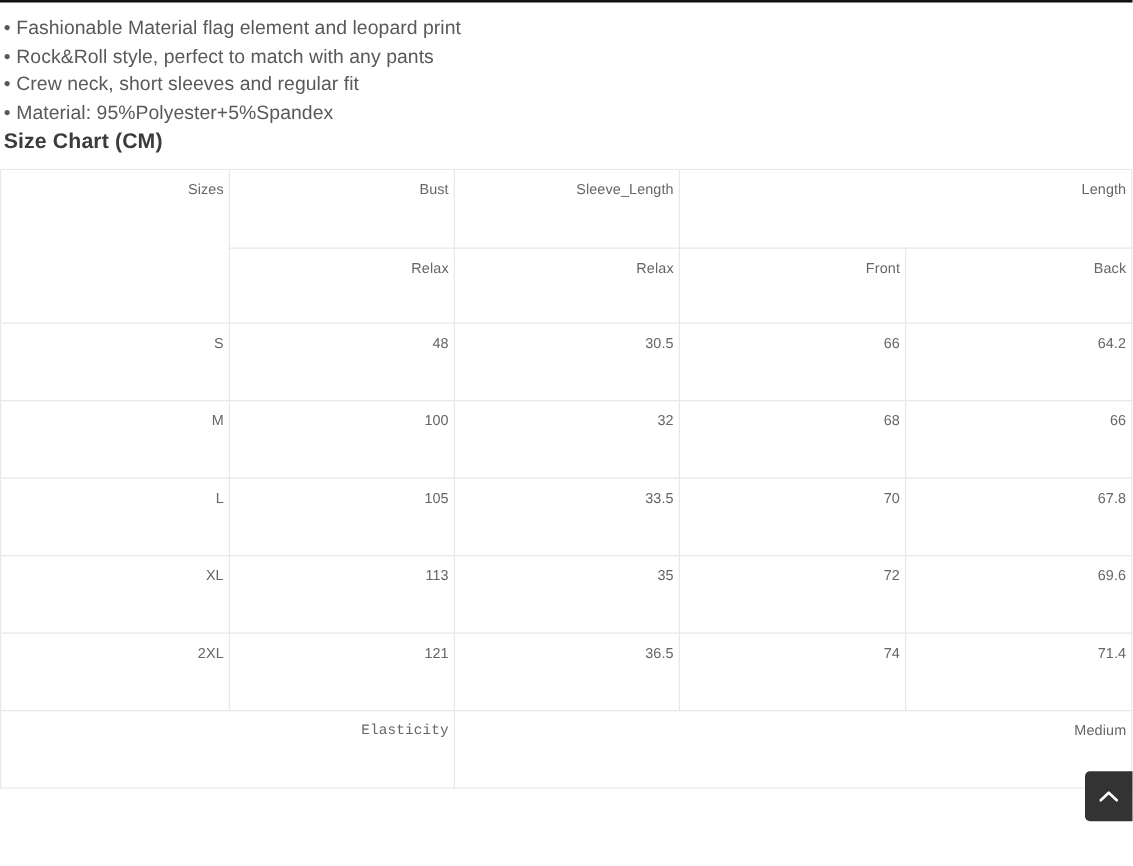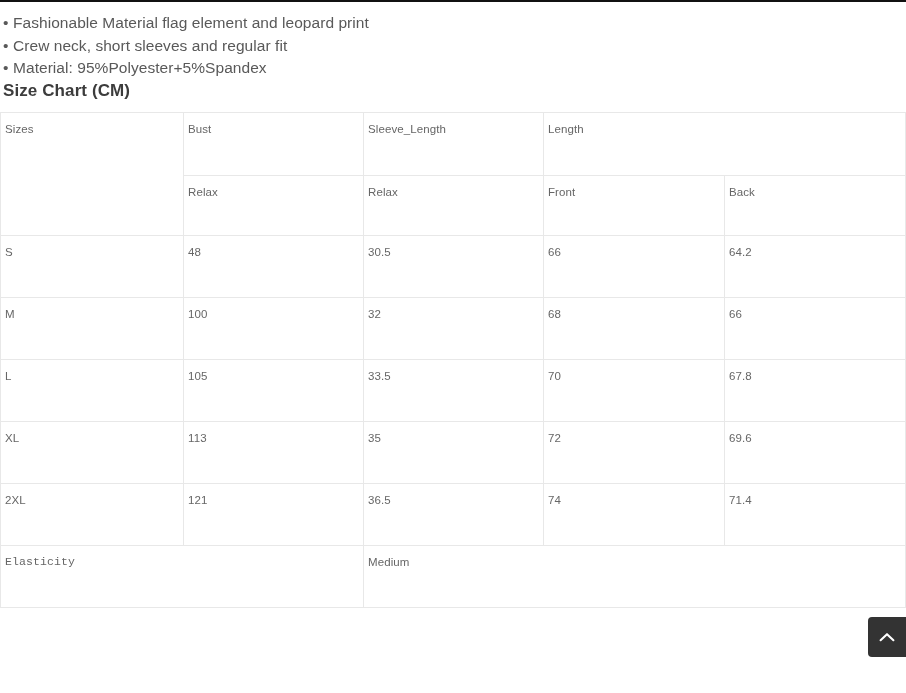--- a/index.html
+++ b/index.html
@@ -85,21 +85,21 @@
   table.size-table col.c-front  { width: 181px; }
   table.size-table col.c-back   { width: 181px; }
 
   table.size-table td,
   table.size-table th {
     border-right: 1px solid #e8e8e8;
     border-bottom: 1px solid #e8e8e8;
     color: #666666;
     font-size: 11.5px;
     font-weight: normal;
-    text-align: left;
+    text-align: right;
     vertical-align: top;
     padding: 9px 4px 0 4px;
     line-height: 14px;
     letter-spacing: 0.1px;
   }
 
   
   td.hdr-top     { height: 63px; }
   td.hdr-sub     { height: 60px; }
   td.hdr-sizes   { height: 123px; vertical-align: middle; padding-top: 0; }
@@ -127,20 +127,21 @@
 </style>
 </head>
 <body>
 
 <div class="top-rule"></div>
 
 <div class="page">
 
   <ul class="features">
     <li class="feature-item"><span class="bullet">•</span><span>Fashionable Material flag element and leopard print</span></li>
+    <li class="feature-item"><span class="bullet">•</span><span>Rock&amp;Roll style, perfect to match with any pants</span></li>
     <li class="feature-item"><span class="bullet">•</span><span>Crew neck, short sleeves and regular fit</span></li>
     <li class="feature-item"><span class="bullet">•</span><span>Material: 95%Polyester+5%Spandex</span></li>
   </ul>
 
   <h2 class="size-chart-heading">Size Chart (CM)</h2>
 
   <div class="table-wrap">
     <table class="size-table">
       <colgroup>
         <col class="c-size">

